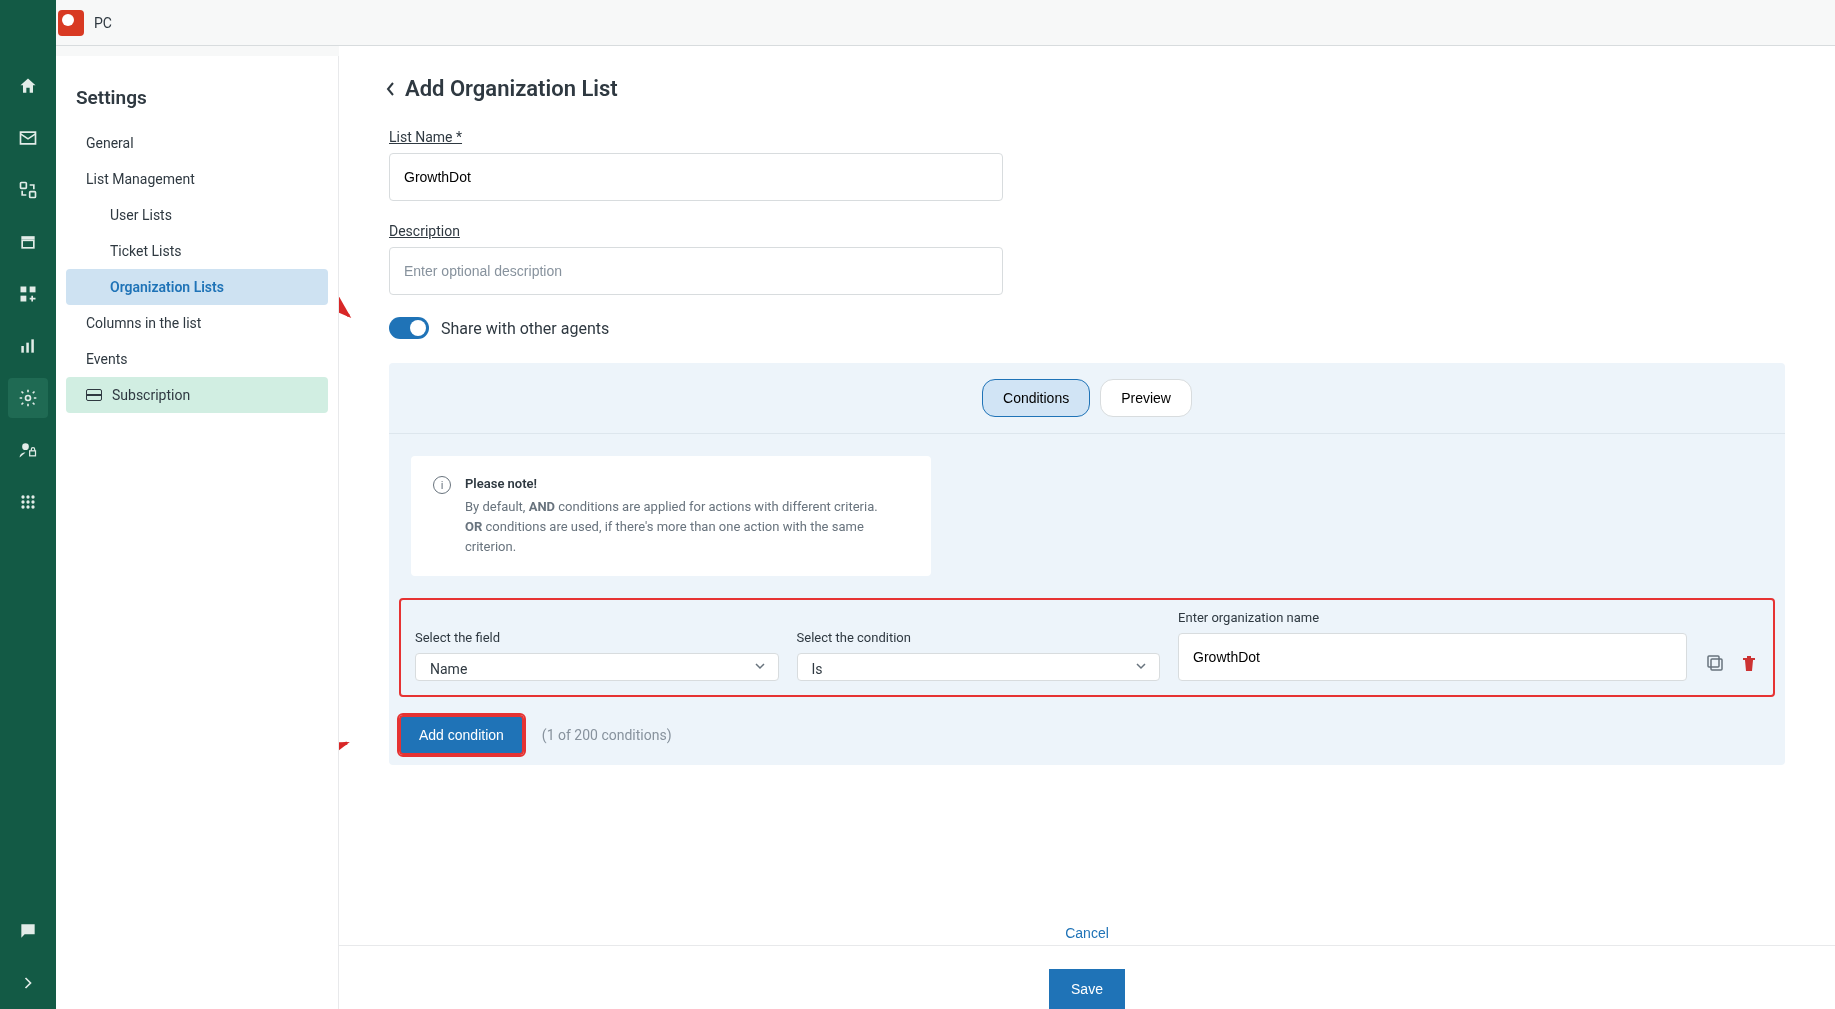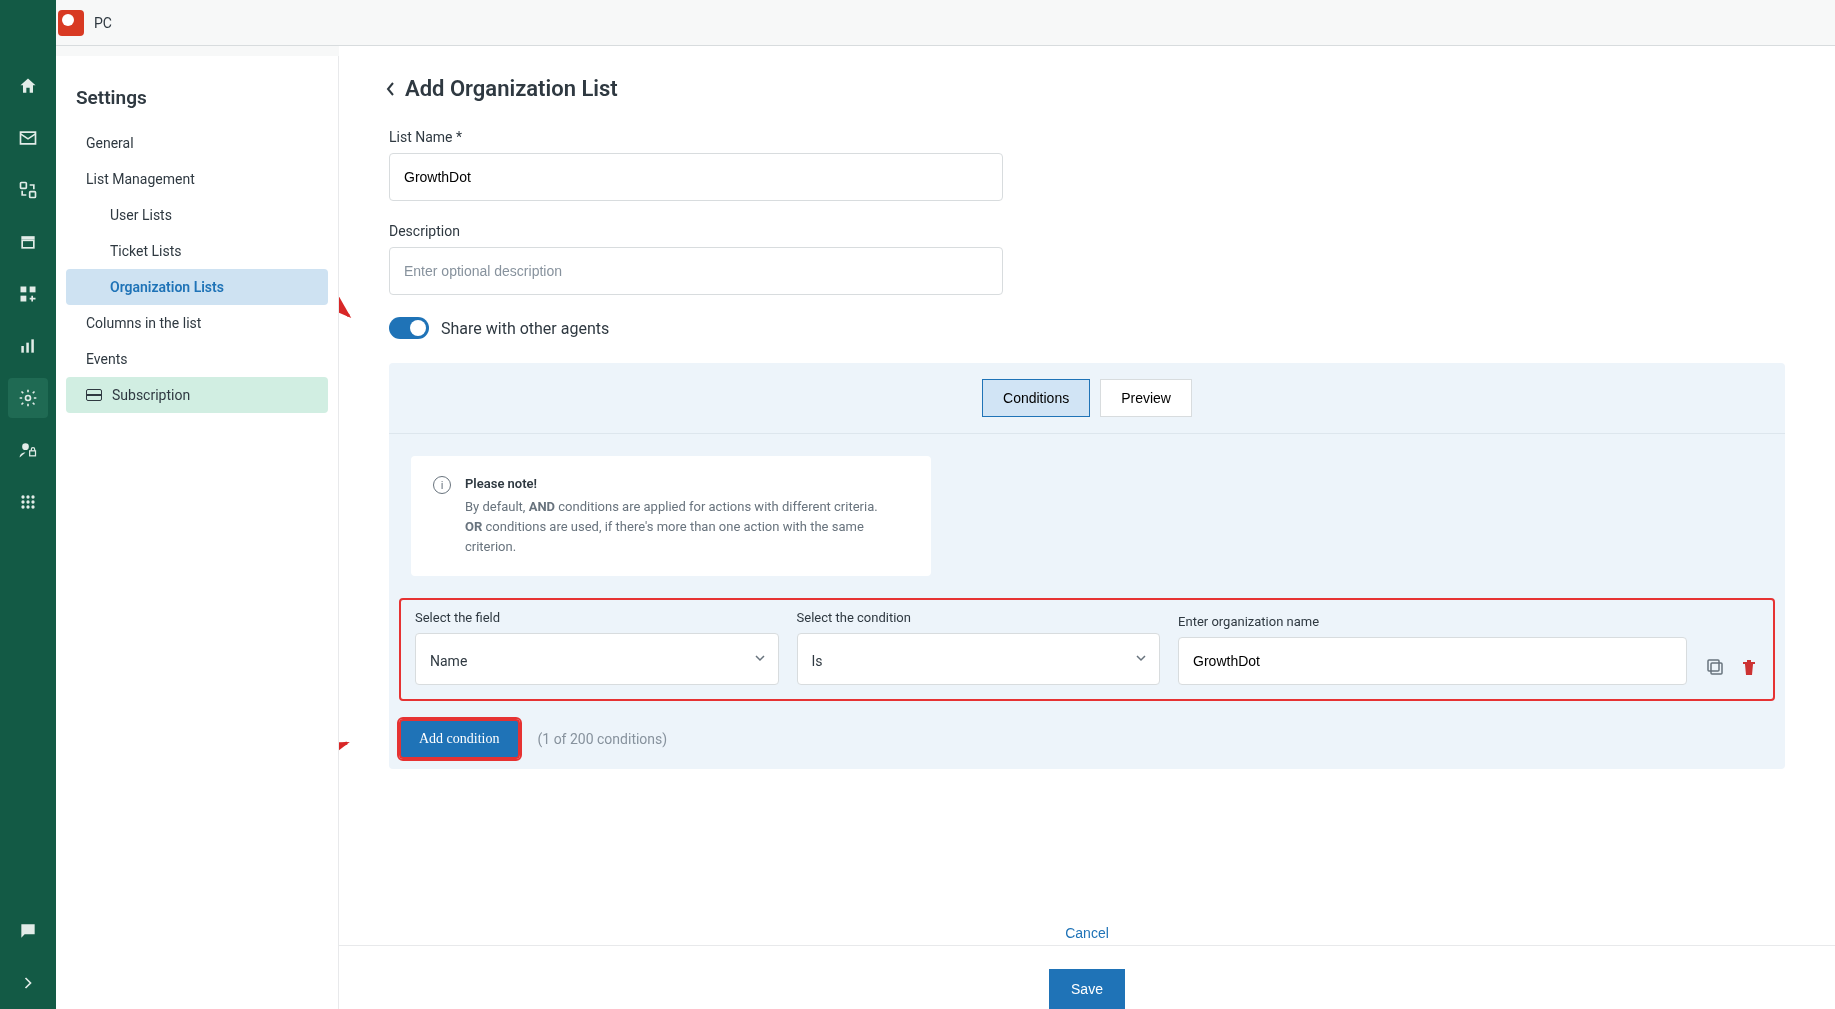--- a/index.html
+++ b/index.html
@@ -28,50 +28,50 @@
   .cc-icon { width: 16px; height: 12px; border: 1.5px solid #2f3941; border-radius: 2px; display: inline-block; position: relative; }
   .cc-icon::after { content: ""; position: absolute; left: 0; top: 4px; width: 100%; height: 1.5px; background: #2f3941; }
 
   
   .main { margin-left: 339px; padding: 30px 40px 110px 40px; height: calc(100vh - 46px); overflow-y: auto; background: #fff; position: relative; }
   .main-header { display: flex; align-items: center; gap: 2px; margin-bottom: 28px; }
   .back-chevron { width: 24px; height: 24px; display: flex; align-items: center; justify-content: center; cursor: pointer; }
   .main-header h1 { font-size: 22px; font-weight: 600; }
 
   .field-block { margin-bottom: 22px; max-width: 614px; margin-left: 10px; }
-  .field-label { display: block; font-size: 14px; margin-bottom: 8px; }
+  .field-label { display: block; font-size: 14px; margin-bottom: 8px; text-decoration: underline; }
   .text-input { width: 100%; height: 48px; border: 1px solid #d8dcde; border-radius: 4px; padding: 0 14px; font-size: 14px; }
   .text-input::placeholder { color: #87929d; }
 
   .toggle-row { display: flex; align-items: center; gap: 12px; margin: 18px 0 24px 10px; }
   .toggle { width: 40px; height: 22px; background: #1f73b7; border-radius: 11px; position: relative; cursor: pointer; }
   .toggle::after { content: ""; position: absolute; width: 16px; height: 16px; background: #fff; border-radius: 50%; top: 3px; right: 3px; }
 
   .conditions-area { background: #edf4fa; border-radius: 4px; padding: 0; margin-left: 10px; margin-right: 10px; }
   .tabs-row { display: flex; justify-content: center; padding: 16px 0; gap: 10px; border-bottom: 1px solid #dde6ed; }
-  .tab-btn { padding: 10px 20px; border: 1px solid #d8dcde; background: #fff; border-radius: 0; font-size: 14px; cursor: pointer; }
+  .tab-btn { padding: 10px 20px; border: 1px solid #d8dcde; background: #fff; border-radius: 13px; font-size: 14px; cursor: pointer; }
   .tab-btn.active { background: #d1e4f5; border-color: #1f73b7; }
 
   .note-card { background: #fff; border-radius: 4px; padding: 18px 22px; margin: 22px; display: flex; gap: 14px; max-width: 520px; }
   .note-icon { width: 18px; height: 18px; border: 1.5px solid #68737d; border-radius: 50%; flex-shrink: 0; display: flex; align-items: center; justify-content: center; font-size: 11px; color: #68737d; margin-top: 2px; }
   .note-body { font-size: 13px; color: #68737d; line-height: 1.55; }
   .note-title { font-weight: 600; color: #2f3941; display: block; margin-bottom: 3px; }
 
   .condition-row-wrap { border: 2px solid #e63232; border-radius: 4px; margin: 4px 10px 18px 10px; padding: 10px 14px 14px 14px; position: relative; }
   .condition-row { display: flex; gap: 18px; align-items: flex-end; }
   .cond-col { flex: 1; }
   .cond-col label { display: block; font-size: 13px; margin-bottom: 8px; color: #2f3941; }
-  .pseudo-select { width: 100%; height: 52px; border: 1px solid #d8dcde; border-radius: 4px; background: #fff; padding: 4px 36px 0 14px; font-size: 14px; display: flex; align-items: center; position: relative; cursor: pointer; }
+  .pseudo-select { width: 100%; height: 28px; border: 1px solid #d8dcde; border-radius: 4px; background: #fff; padding: 4px 36px 0 14px; font-size: 14px; display: flex; align-items: center; position: relative; cursor: pointer; }
   .pseudo-select .chev { position: absolute; right: 12px; top: 50%; transform: translateY(-50%); }
   .cond-actions { display: flex; gap: 14px; padding-bottom: 8px; }
   .cond-actions .act { width: 20px; height: 20px; cursor: pointer; color: #68737d; }
   .cond-actions .act.trash { color: #cc3232; }
 
   .add-cond-row { display: flex; align-items: center; gap: 18px; margin: 0 10px 22px 10px; padding-bottom: 10px; }
-  .add-cond-btn { background: #1f73b7; color: #fff; border: 2px solid #e63232; outline: 2px solid #e63232; padding: 10px 18px; border-radius: 4px; font-size: 14px; cursor: pointer; font-family: Liberation Serif, serif; }
+  .add-cond-btn { background: #1f73b7; color: #fff; border: 2px solid #e63232; outline: 2px solid #e63232; padding: 10px 18px; border-radius: 4px; font-size: 14px; cursor: pointer; }
   .cond-count { color: #87929d; font-size: 14px; }
 
   
   .footer { position: fixed; left: 339px; right: 0; bottom: 0; height: 64px; border-top: 1px solid #e8e9eb; background: #fff; display: flex; justify-content: flex-end; align-items: center; gap: 18px; padding: 0 30px; z-index: 3; flex-direction: column; }
   .btn-cancel { background: transparent; border: none; color: #1f73b7; font-size: 14px; cursor: pointer; padding: 10px; }
   .btn-save { background: #1f73b7; color: #fff; border: none; border-radius: 0; padding: 12px 22px; font-size: 14px; cursor: pointer; }
 
   
   .anno { position: absolute; pointer-events: none; z-index: 20; }
   .arrow-svg { position: absolute; overflow: visible; }

